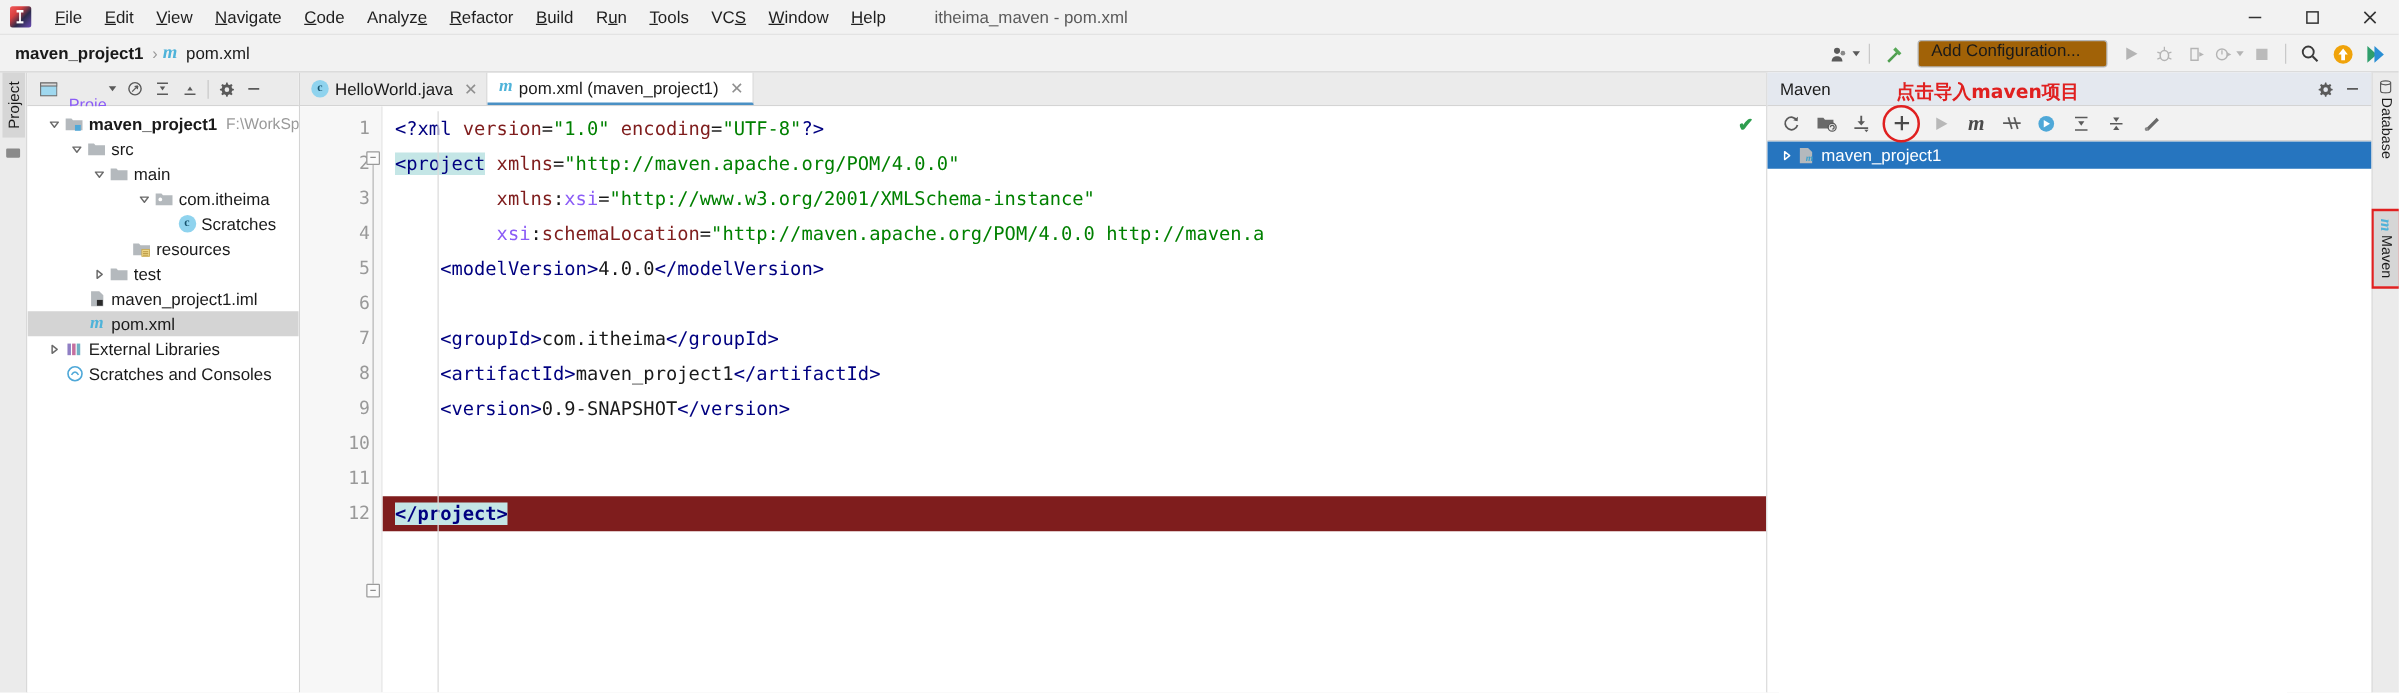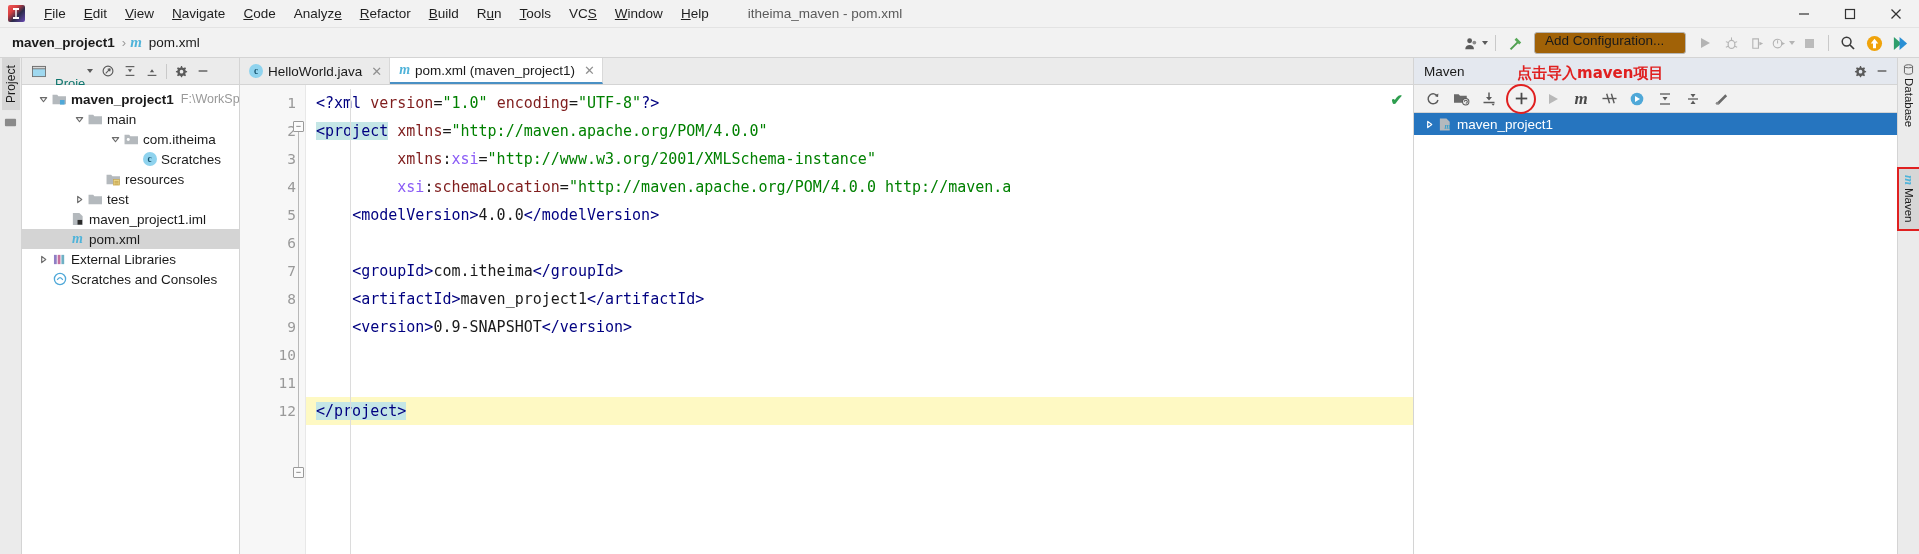--- a/index.html
+++ b/index.html
@@ -96,21 +96,21 @@
 
   
   .proj-panel {
     width: 218px; flex:0 0 218px; display:flex; flex-direction:column;
     background:#fff; border-right:1px solid #d4d4d4; min-height:0;
   }
   .proj-head {
     height: 27px; flex:0 0 27px; display:flex; align-items:center;
     background:#ebebeb; border-bottom:1px solid #d4d4d4; padding-left:6px;
   }
-  .proj-head-title { font-size:13px; color:#0f766e; margin-left:5px; white-space:nowrap;margin-top:24px;}
+  .proj-head-title { font-size:13px; color:#8b5cf6; margin-left:5px; white-space:nowrap;margin-top:24px;}
   .ph-btn { width:22px;height:20px;display:flex;align-items:center;justify-content:center;color:#5a5a5a;}
   .tree { flex:1 1 auto; overflow:hidden; padding-top:4px; background:#fff; }
   .trow {
     height: 20px; display:flex; align-items:center; font-size:13.5px; white-space:nowrap;
     color:#1a1a1a; padding-right:4px;
   }
   .trow.sel { background:#d4d4d4; }
   .tw { width:15px; display:flex; align-items:center; justify-content:center; color:#6a6a6a;flex:0 0 15px; }
   .tw svg{display:block;}
   .ticon { width:17px; flex:0 0 17px; display:flex; align-items:center; justify-content:center; margin-right:3px;}
@@ -144,21 +144,21 @@
     position:absolute; left:1px; width:11px; height:11px;
     border:1px solid #9a9a9a; background:#fbfbfb; border-radius:1px;
     display:flex;align-items:center;justify-content:center; color:#555; font-size:9px; line-height:1;
   }
   .foldline{ position:absolute; left:6px; width:1px; background:#b8b8b8; }
   .code {
     flex:1 1 auto; padding-top:4px; position:relative; overflow:hidden;
     font-family:"DejaVu Sans Mono", monospace; font-size:15px; min-width:0;
   }
   .cline { height:28px; line-height:28px; white-space:pre; padding-left:10px; }
-  .cline.hl { background:#fef9c3; }
+  .cline.hl { background:#7f1d1d;font-weight:bold; }
   .tag { color:#000080;text-align:right; }
   .attr { color:#7f1d1d; }
   .str { color:#008000; }
   .pi { color:#000080;text-align:right; }
   .txt { color:#1a1a1a; }
   .ns { color:#8b5cf6; }
   .brhl { background:#c4e6e6; }
   .guideline { position:absolute; left:0; top:4px; width:1px; background:#dcdcdc; }
 
   .check-ok { position:absolute; right:10px; top:6px; color:#2e9e4f; font-size:15px; font-weight:bold; }
@@ -403,20 +403,33 @@
             <div class="ticon">
               <svg width="15" height="13" viewBox="0 0 16 14">
                 <path d="M0.5 2 h5 l1.3 1.5 h8.2 v8.5 h-14.5 z" fill="#b4b9bd"></path>
                 <rect x="8.5" y="7.5" width="5" height="5" fill="#4fa8d8"></rect>
               </svg>
             </div>
             <span class="tlabel bold">maven_project1</span>
             <span class="tpath">F:\WorkSpa</span>
           </div>
           <div class="trow">
+            <div class="tw" style="margin-left: 32px;">
+              <svg width="9" height="9" viewBox="0 0 10 10">
+                <path d="M1.5 3 L8.5 3 L5 7.5 Z" fill="none" stroke="#6a6a6a" stroke-width="1.3" stroke-linejoin="round"></path>
+              </svg>
+            </div>
+            <div class="ticon">
+              <svg width="15" height="13" viewBox="0 0 16 14">
+                <path d="M0.5 2 h5 l1.3 1.5 h8.2 v8.5 h-14.5 z" fill="#b4b9bd"></path>
+              </svg>
+            </div>
+            <span class="tlabel">src</span>
+          </div>
+          <div class="trow">
             <div class="tw" style="margin-left: 50px;">
               <svg width="9" height="9" viewBox="0 0 10 10">
                 <path d="M1.5 3 L8.5 3 L5 7.5 Z" fill="none" stroke="#6a6a6a" stroke-width="1.3" stroke-linejoin="round"></path>
               </svg>
             </div>
             <div class="ticon">
               <svg width="15" height="13" viewBox="0 0 16 14">
                 <path d="M0.5 2 h5 l1.3 1.5 h8.2 v8.5 h-14.5 z" fill="#b4b9bd"></path>
               </svg>
             </div>

